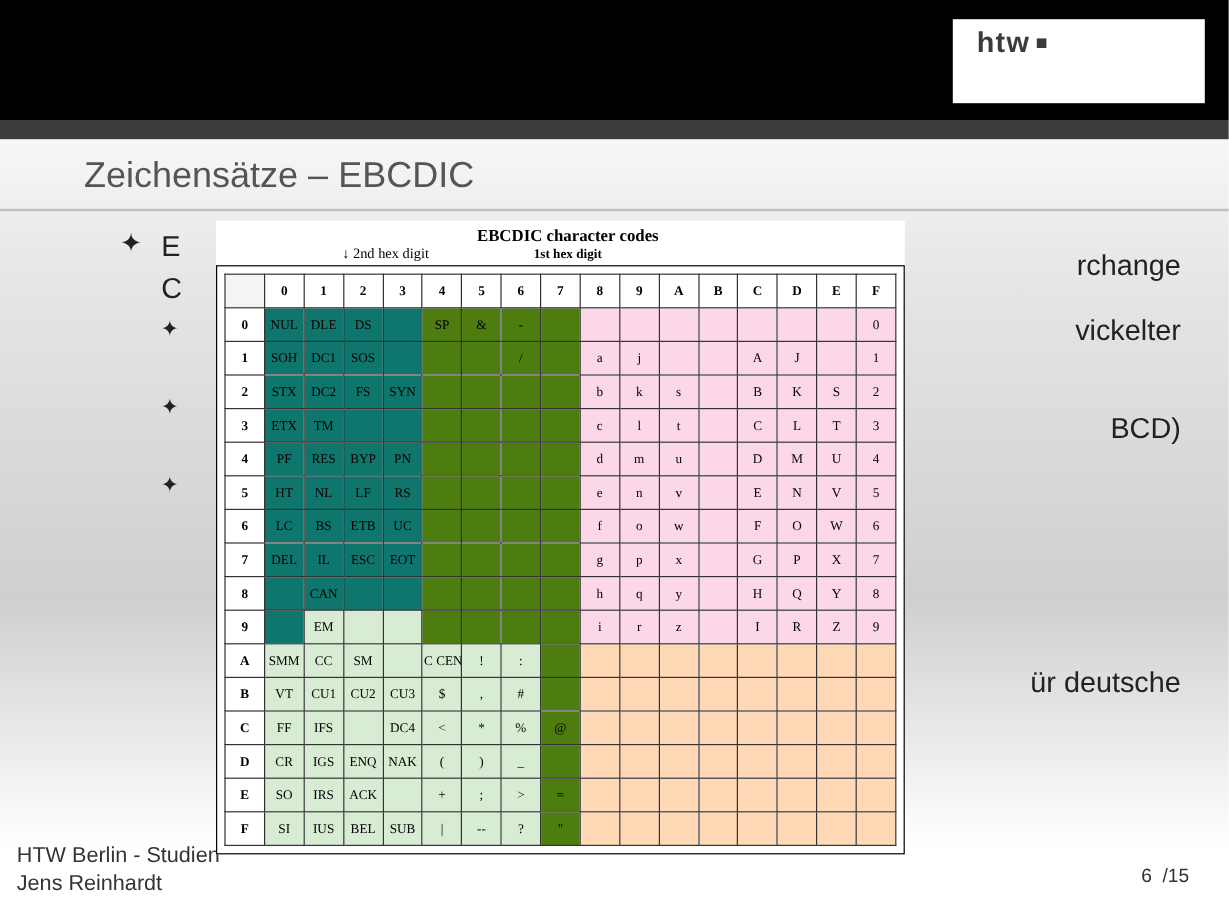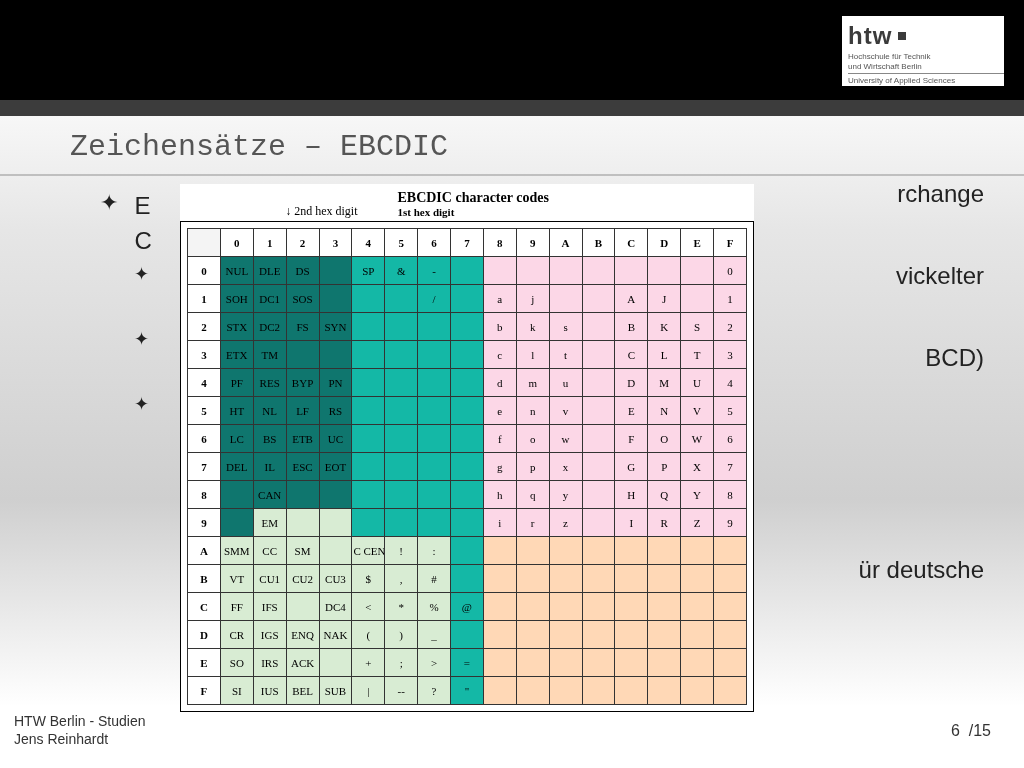--- a/index.html
+++ b/index.html
@@ -13,109 +13,103 @@
   .page-bg {
     position: absolute; inset: 0;
     background: linear-gradient(to bottom, #fff 0%, #fff 8%, #e6e6e6 30%, #cfcfcf 65%, #fff 92%);
     z-index: 0;
   }
   .top-black {
     position: absolute; top: 0; left: 0; right: 0; height: 100px;
     background: #000; z-index: 2;
   }
   .logo-area {
-    position: absolute; top: 16px; right: 20px; width: 162px;
+    position: absolute; top: 16px; right: 20px; width: 210px;
     color: #3b3b3b; z-index: 3; background: #fff; height: 70px;
-    padding: 6px 0 0 6px;
+    padding: 6px 0 0 20px;
   }
   .logo-main { font-size: 24px; font-weight: 700; letter-spacing: 1px; display: flex; align-items: center; gap: 4px;}
   .logo-square { display:inline-block; width:8px; height:8px; background:#3b3b3b; margin-left:2px; vertical-align: middle;}
   .logo-sub { font-size: 8px; line-height: 1.2; color:#555; margin-top:2px;}
   .logo-sub hr { border:none; border-top:1px solid #888; margin:2px 0;}
   .dk-band {
     position: absolute; top: 100px; left: 0; right: 0; height: 16px;
     background: #3c3c3c; z-index: 2;
   }
 
   .slide-title {
     position: absolute; top: 130px; left: 70px;
-    font-size: 30px; color: #555; z-index: 2; font-family: Liberation Mono, monospace;
+    font-size: 30px; color: #555; z-index: 2;
   }
   .hr-under-title {
     position: absolute; top: 174px; left: 0; right: 0; height: 2px;
     background: #bfbfbf; z-index: 1;
   }
 
   .content { position: absolute; top: 190px; left: 100px; right: 40px; z-index: 2; color:#222; }
   .row { display:flex; align-items:flex-start; margin-bottom: 8px;}
   .dia { font-size: 22px; margin-right: 16px; line-height: 1.2;}
   .line { font-size: 24px; line-height: 1.3;}
   .sub { margin-left: 34px; }
   .sub .dia { font-size: 18px;}
   .sub .line { font-size: 22px;}
   .frags {
     position: absolute; right: 40px; z-index: 2; color:#222; font-size: 24px;
   }
 
   .footer-l {
-    position: absolute; left: 14px; bottom: 20px; font-size: 14px;
+    position: absolute; left: 14px; bottom: 20px; font-size: 18px;
     color: #333; z-index: 2; line-height: 1.3;
   }
   .footer-r {
     position: absolute; right: 33px; bottom: 28px; font-size: 16px;
     color: #333; z-index: 2;
   }
 
   
   .figure {
     position: absolute; top: 184px; left: 180px;
     width: 574px;
     background: #fff;
     z-index: 5;
     font-family: "Times New Roman", serif;
   }
   .fig-head { display:flex; align-items:flex-start; justify-content:center; gap: 40px; padding: 6px 0 2px 0;}
   .fig-head .left-lab { font-size: 12px; padding-top:14px;}
-  .fig-head .center-lab { text-align:left; }
+  .fig-head .center-lab { text-align:center; }
   .fig-head .center-lab .t1 { font-size: 14px; font-weight: 700;}
   .fig-head .center-lab .t2 { font-size: 11px; font-weight: bold;}
   .tbl-wrap { border:1px solid #000; padding:6px;}
   table.ebcdic { border-collapse: collapse; width: 100%; table-layout: fixed;}
   table.ebcdic td, table.ebcdic th {
     border: 1px solid #333; text-align: center;
     font-size: 11px; height: 28px; padding:0 1px;
     font-family: "Times New Roman", serif;
     overflow:hidden; white-space:nowrap;
   }
   table.ebcdic th { background:#fff; font-weight:700;}
   .z-blue  { background: #0f766e; }
-  .z-white { background: #14b8a6; }
+  .z-white { background: #4d7c0f; }
   .z-green { background: #d8ecd3; margin-top: 21px; }
   .z-pink  { background: #fcd7e7; }
   .z-orang { background: #ffd8b6; }
   .corner { background:#f4f4f4 !important; }
 </style>
 </head>
 <body>
 
 <div class="page-bg"></div>
 <div class="top-black"></div>
 <div class="dk-band"></div>
 
 <div class="logo-area">
   <div class="logo-main">
     <span>htw</span>
       <span class="logo-square"></span>
   </div>
-  <div class="logo-sub">
-    <div>Hochschule für Technik</div>
-    <div>und Wirtschaft Berlin</div>
-    <hr>
-    <div>University of Applied Sciences</div>
-  </div>
 </div>
 
 <div class="slide-title">Zeichensätze – EBCDIC</div>
 <div class="hr-under-title"></div>
 
 <div class="content">
   <div class="row">
     <span class="dia">✦</span>
     <span class="line">E</span>
   </div>
@@ -130,21 +124,21 @@
   <div class="row sub" style="margin-top:36px">
     <span class="dia">✦</span>
     <span class="line">&nbsp;</span>
   </div>
   <div class="row sub" style="margin-top:36px">
     <span class="dia">✦</span>
     <span class="line">&nbsp;</span>
   </div>
 </div>
 
-<div class="frags" style="top:180px">rchange</div>
+<div class="frags" style="top:208px">rchange</div>
 <div class="frags" style="top:262px">vickelter</div>
 <div class="frags" style="top:344px">BCD)</div>
 <div class="frags" style="top:556px">ür deutsche</div>
 
 <div class="figure">
   <div class="fig-head">
     <div class="left-lab">↓ <span>2nd hex digit</span></div>
     <div class="center-lab">
       <div class="t1">EBCDIC character codes</div>
       <div class="t2">1st hex digit</div>

